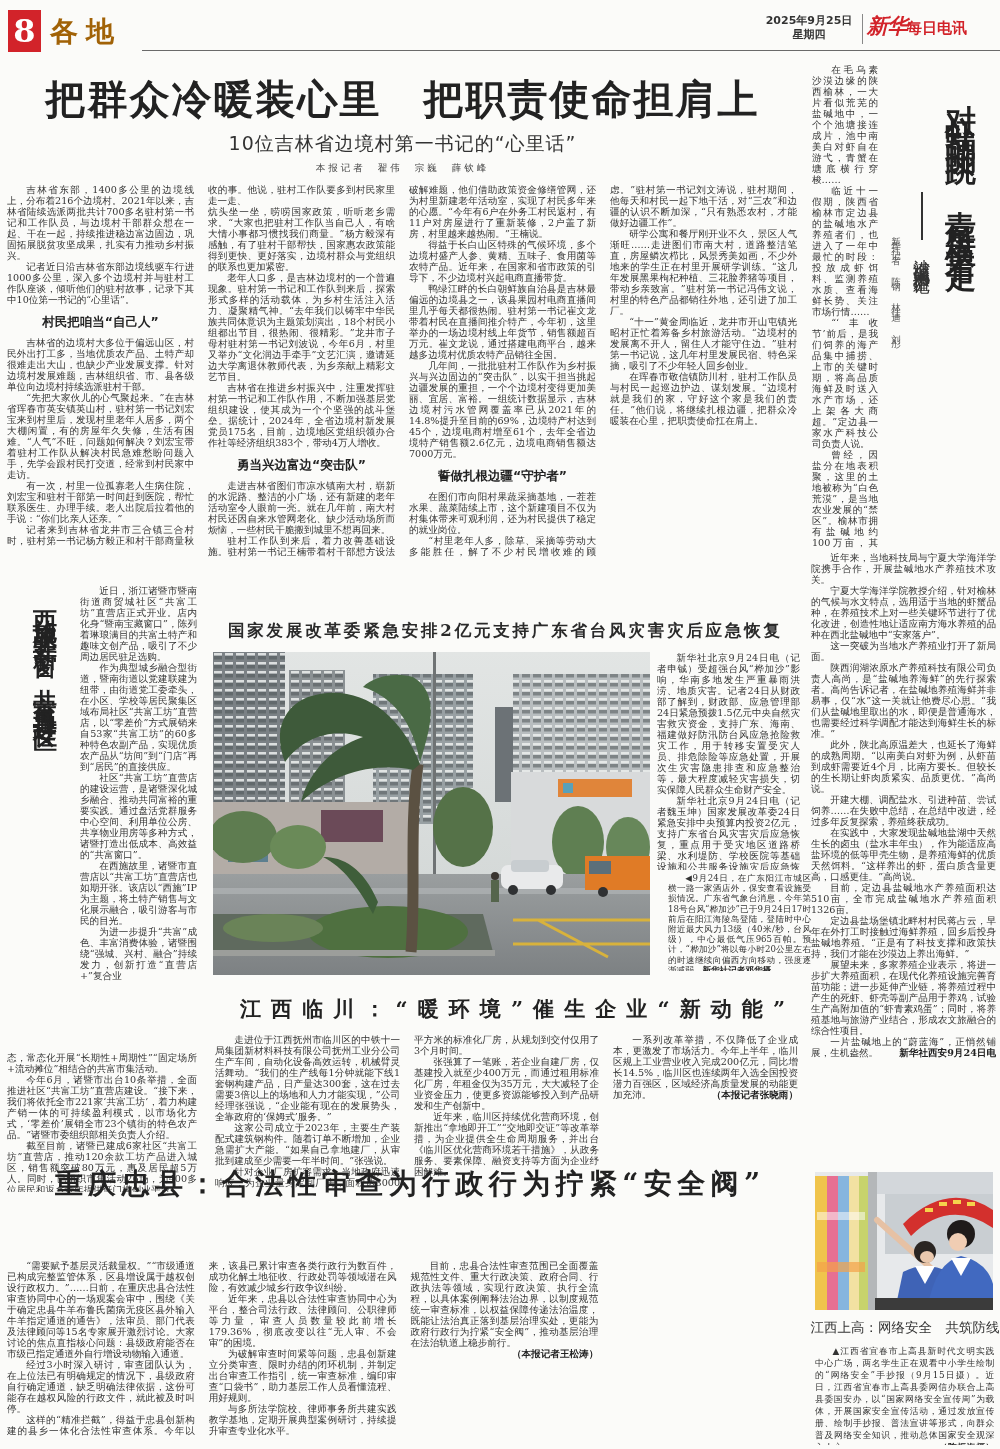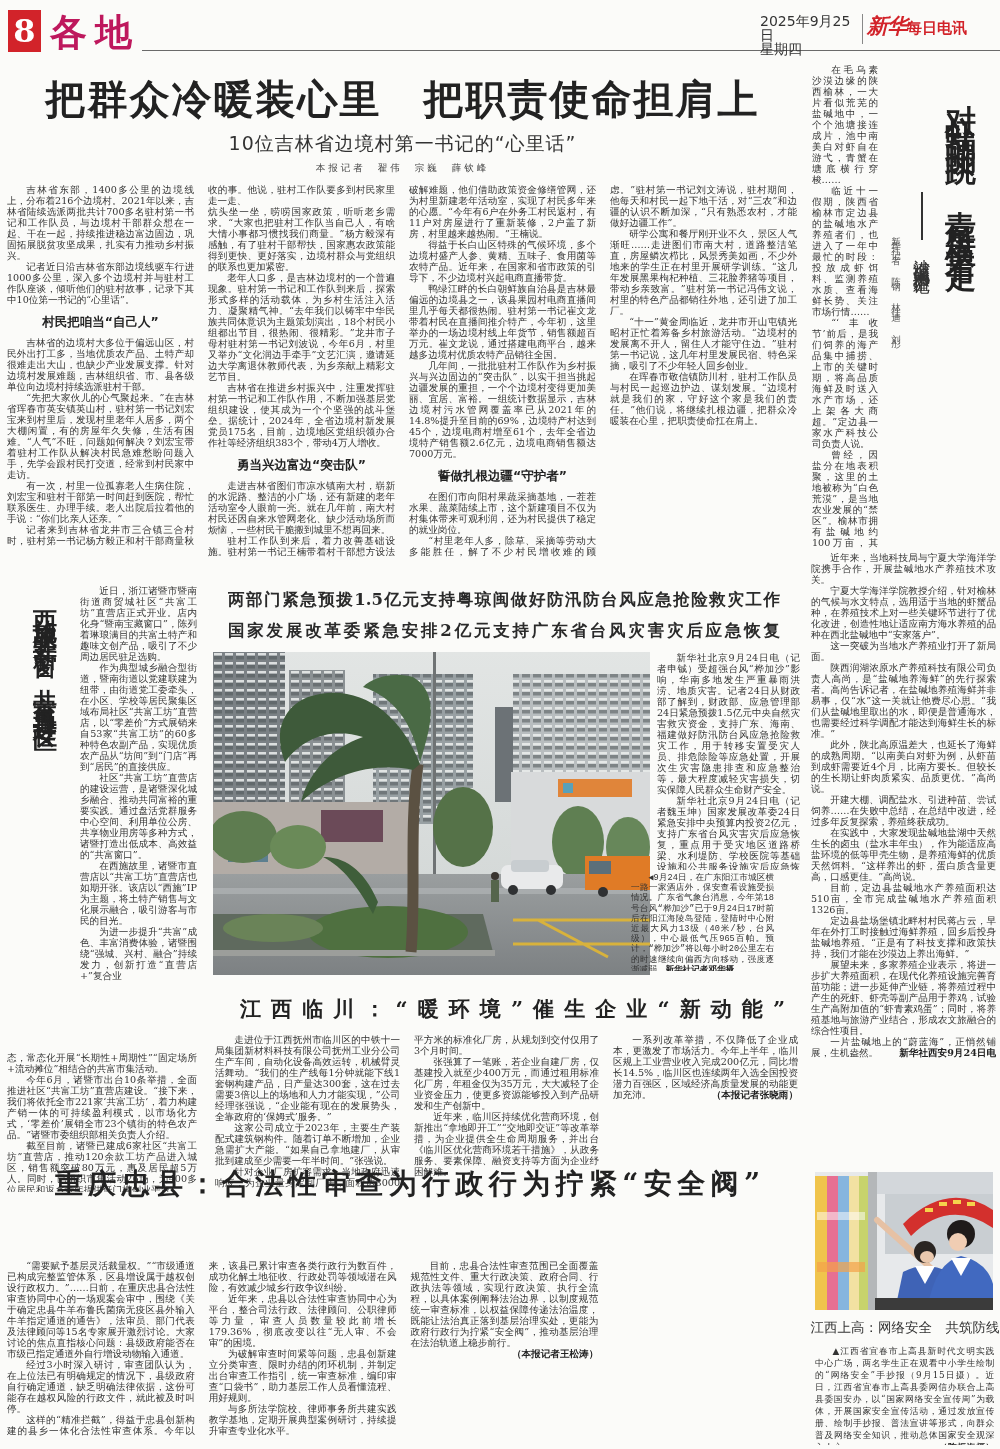--- a/index.html
+++ b/index.html
@@ -1,23 +1,23 @@
 <!DOCTYPE html>
 <html><head>
 <meta charset="utf-8">
 <style>
   html, body { margin:0; padding:0; background:#ffffff; }
   .page { position:relative; width:1000px; height:1449px; overflow:hidden; background:#fbfbf9; color:#2a2a2a; font-family:"DejaVu Serif", serif; }
   .abs { position:absolute; }
 
   
   .pgnum { left:8px; top:10px; width:33px; height:42px; background:#d2232a; color:#fff; font-family:"DejaVu Serif", serif; font-weight:bold; font-size:32px; line-height:42px; text-align:center; }
-  .section { left:50px; top:12px; font-size:37px; font-weight:bold; letter-spacing:8px; line-height:40px; color:#be185d; }
+  .section { left:50px; top:12px; font-size:28px; font-weight:bold; letter-spacing:8px; line-height:40px; color:#a16207; }
   .rule { left:142px; top:50px; width:858px; height:1px; background:#6a6a6a; }
-  .date { left:760px; top:14px; width:98px; text-align:left; font-family:"DejaVu Sans", sans-serif; font-size:14px; line-height:14px; color:#333; font-weight:normal; }
+  .date { left:760px; top:14px; width:98px; text-align:center; font-family:"DejaVu Sans", sans-serif; font-size:11px; line-height:14px; color:#333; font-weight:bold; }
   .vsep { left:862px; top:14px; width:1px; height:30px; background:#888; }
   .logo { left:867px; top:13px; width:133px; white-space:nowrap; color:#d2232a; font-weight:bold; line-height:26px; }
   .logo .script { font-size:21px; font-style:italic; letter-spacing:-1px; }
   .logo .plain { font-size:15px; letter-spacing:0;margin-top:13px; }
 
   
   .lead-title { left:0; top:76px; width:805px; text-align:center; font-size:40px; font-weight:bold; letter-spacing:2px; line-height:46px; color:#222; white-space:nowrap; }
   .lead-sub { left:0; top:131px; width:805px; text-align:center; font-family:"DejaVu Sans", sans-serif; font-size:19px; line-height:24px; letter-spacing:1px; color:#333; white-space:nowrap; }
   .lead-byline { left:0; top:161px; width:805px; text-align:center; font-size:9.5px; line-height:14px; letter-spacing:3px; color:#444; white-space:pre; }
 
@@ -135,21 +135,20 @@
     <p>社区“共富工坊”直营店的建设运营，是诸暨深化城乡融合、推动共同富裕的重要实践。通过盘活党群服务中心空间、利用单位公房、共享物业用房等多种方式，诸暨打造出低成本、高效益的“共富窗口”。</p>
     <p>在西施故里，诸暨市直营店以“共富工坊”直营店也如期开张。该店以“西施”IP为主题，将土特产销售与文化展示融合，吸引游客与市民的目光。</p>
     <p>为进一步提升“共富”成色、丰富消费体验，诸暨围绕“强城、兴村、融合”持续发力，创新打造“直营店+”复合业</p>
   </div>
   <div class="abs body-text" style="left:7px; top:1052px; width:190px; height:140px; overflow:hidden;">
     <p class="noindent">态，常态化开展“长期性+周期性”“固定场所+流动摊位”相结合的共富市集活动。</p>
     <p>今年6月，诸暨市出台10条举措，全面推进社区“共富工坊”直营店建设。“接下来，我们将依托全市221家‘共富工坊’，着力构建产销一体的可持续盈利模式，以市场化方式，‘零差价’展销全市23个镇街的特色农产品。”诸暨市委组织部相关负责人介绍。</p>
     <p><span>截至目前，诸暨已建成6家社区“共富工坊”直营店，推动120余款工坊产品进入城区，销售额突破80万元，惠及居民超5万人。同时，已组织市集活动26场，为400多位居民和返乡青年提供低门槛创业平台。</span></p>
   </div>
 
-  <div class="abs t-head" style="top:589px;">两部门紧急预拨1.5亿元支持粤琼闽做好防汛防台风应急抢险救灾工作</div>
   <div class="abs t-head" style="top:620px;">国家发展改革委紧急安排2亿元支持广东省台风灾害灾后应急恢复</div>
 
   <div class="abs photo" style="left:213px; top:652px; width:437px; height:323px;">
     <svg width="437" height="323" viewBox="0 0 437 323">
       <defs>
         <linearGradient id="sky" x1="0" y1="0" x2="0" y2="1">
           <stop offset="0" stop-color="#e2e5e4"></stop>
           <stop offset="1" stop-color="#cfd4d3"></stop>
         </linearGradient>
         <pattern id="win" width="11" height="9" patternUnits="userSpaceOnUse">
@@ -213,21 +212,21 @@
 
       <rect x="278" y="228" width="8" height="22" fill="#55654c"></rect>
       <circle cx="282" cy="224" r="4" fill="#3a3530"></circle>
     </svg>
   </div>
 
   <div class="abs body-text" style="left:657px; top:652px; width:143px; height:218px; overflow:hidden;">
     <p>新华社北京9月24日电（记者申铖）受超强台风“桦加沙”影响，华南多地发生严重暴雨洪涝、地质灾害。记者24日从财政部了解到，财政部、应急管理部24日紧急预拨1.5亿元中央自然灾害救灾资金，支持广东、海南、福建做好防汛防台风应急抢险救灾工作，用于转移安置受灾人员、排危除险等应急处置，开展次生灾害隐患排查和应急整治等，最大程度减轻灾害损失，切实保障人民群众生命财产安全。</p>
     <p>新华社北京9月24日电（记者魏玉坤）国家发展改革委24日紧急安排中央预算内投资2亿元，支持广东省台风灾害灾后应急恢复，重点用于受灾地区道路桥梁、水利堤防、学校医院等基础设施和公共服务设施灾后应急恢复建设，推动尽快恢复正常生产生活秩序。</p>
   </div>
-  <div class="abs caption" style="left:631px; top:873px; width:143px; height:98px; overflow:hidden;font-family:Liberation Mono, monospace;">
+  <div class="abs caption" style="left:668px; top:873px; width:143px; height:98px; overflow:hidden;">
     <p><span>◀9月24日，在广东阳江市城区横一路一家酒店外，保安查看设施受损情况。广东省气象台消息，今年第18号台风“桦加沙”已于9月24日17时前后在阳江海陵岛登陆，登陆时中心附近最大风力13级（40米/秒，台风级），中心最低气压965百帕。预计，“桦加沙”将以每小时20公里左右的时速继续向偏西方向移动，强度逐渐减弱。</span><span class="credit">新华社记者邓华摄</span></p>
   </div>
 
   <div class="abs l-head">江西临川：“暖环境”催生企业“新动能”</div>
   <div class="abs body-text cols" style="left:215px; top:1034px; width:583px; height:160px; column-count:3; column-gap:14px;">
     <p>走进位于江西抚州市临川区的中铁十一局集团新材料科技有限公司抚州工业分公司生产车间，自动化设备高效运转，机械臂灵活舞动。“我们的生产线每1分钟就能下线1套钢构建产品，日产量达300套，这在过去需要3倍以上的场地和人力才能实现，”公司经理张强说，“企业能有现在的发展势头，全靠政府的‘保姆式’服务。”</p>
     <p>这家公司成立于2023年，主要生产装配式建筑钢构件。随着订单不断增加，企业急需扩大产能。“如果自己拿地建厂，从审批到建成至少需要一年半时间。”张强说。</p>
     <p>针对企业厂房扩容需求，当地政府迅速响应，为企业量身定制厂房，面积达3000平方米的标准化厂房，从规划到交付仅用了3个月时间。</p>
     <p>张强算了一笔账，若企业自建厂房，仅基建投入就至少400万元，而通过租用标准化厂房，年租金仅为35万元，大大减轻了企业资金压力，使更多资源能够投入到产品研发和生产创新中。</p>
     <p>近年来，临川区持续优化营商环境，创新推出“拿地即开工”“交地即交证”等改革举措，为企业提供全生命周期服务，并出台《临川区优化营商环境若干措施》，从政务服务、要素保障、融资支持等方面为企业纾困解难。</p>

